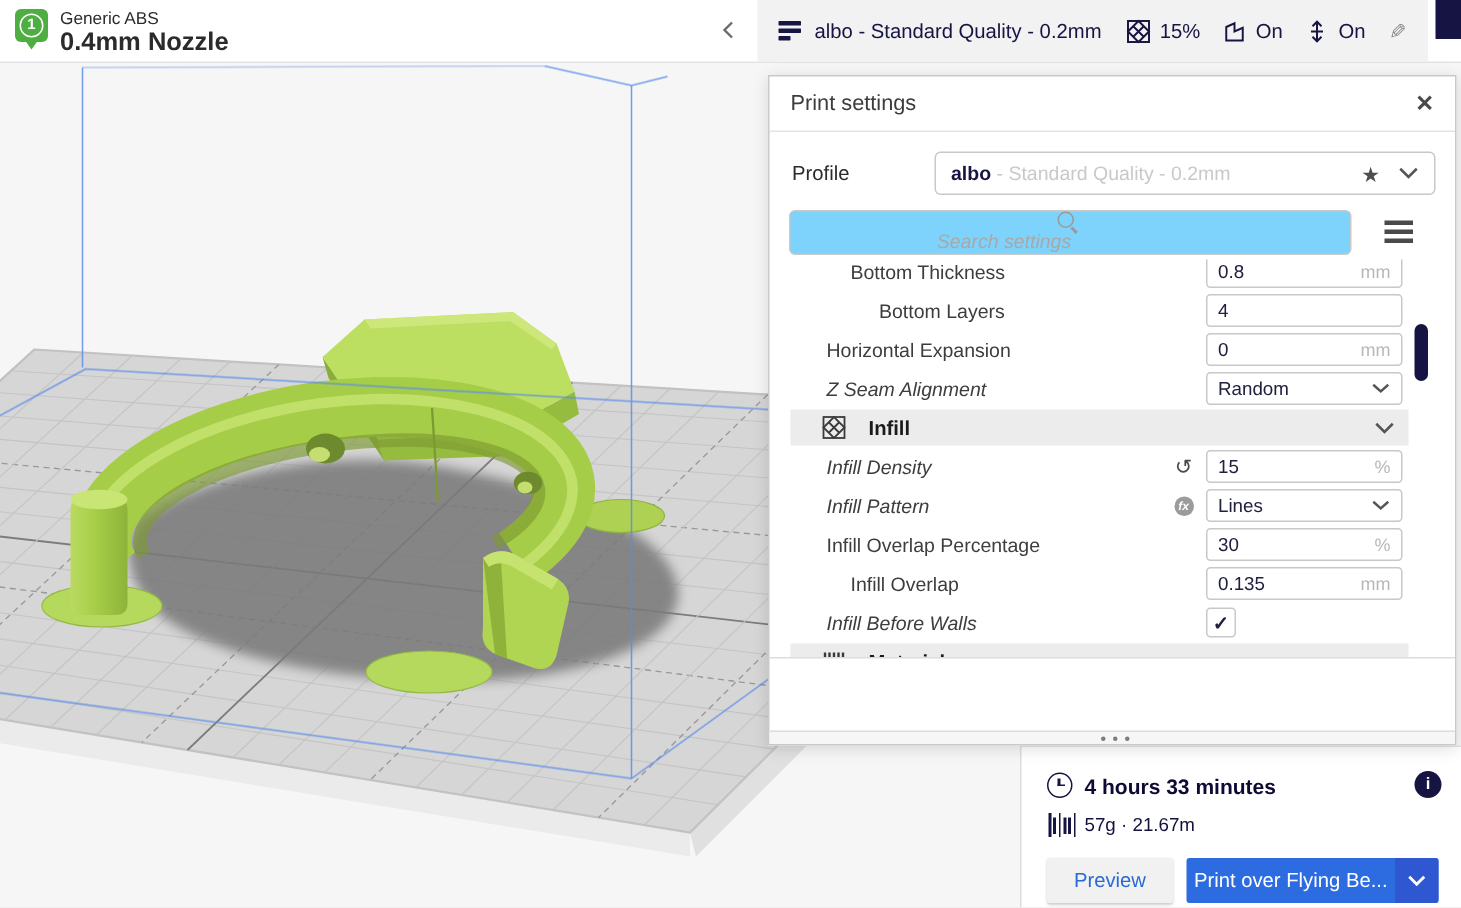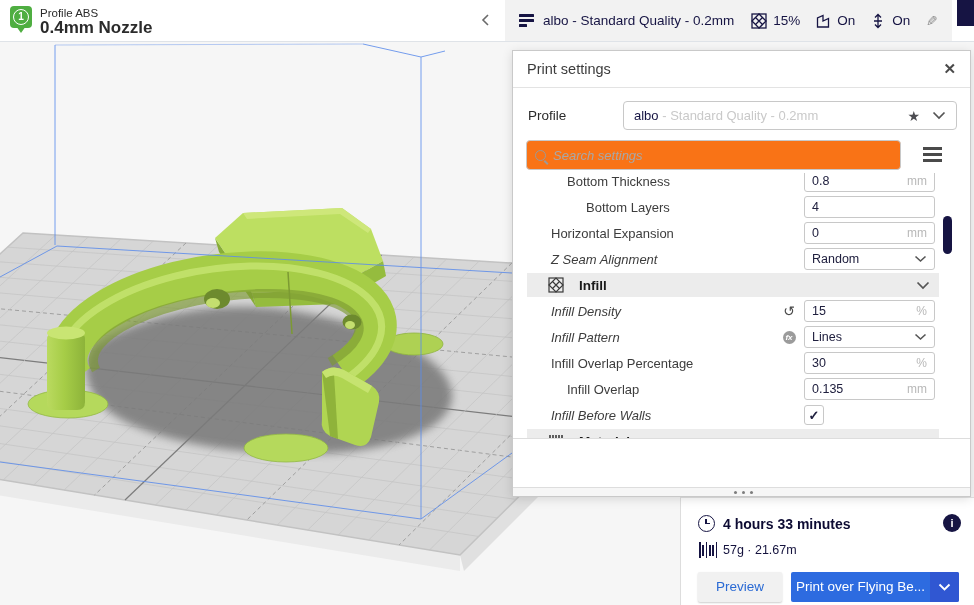--- a/index.html
+++ b/index.html
@@ -39,27 +39,27 @@
   
   #settings-panel { position:absolute; left:512px; top:50px; width:459px; height:447px; background:#ffffff;
                     border:1px solid #c9c9c9; box-shadow:0 2px 10px rgba(0,0,0,.13); z-index:10; }
   .panel-head { height:37px; display:flex; align-items:center; padding:0 14px; border-bottom:1px solid #e3e3e3; }
   .panel-title { font-size:14.5px; color:#3c3c3c; }
   .close-x { margin-left:auto; font-size:15px; font-weight:bold; color:#4a4a4a; cursor:default; }
 
   .profile-label { position:absolute; left:15px; top:57px; font-size:13.5px; color:#2b2b2b; }
   .profile-select { position:absolute; left:110px; top:50px; right:13px; height:29px; border:1px solid #c8c8c8;
                     border-radius:4px; background:#fff; display:flex; align-items:center; padding:0 10px; }
-  .profile-name { font-size:13px; font-weight:normal; color:#161443; white-space:pre; }
+  .profile-name { font-size:13px; font-weight:bold; color:#161443; white-space:pre; }
   .profile-rest { font-size:13px; color:#c9c9c9; white-space:pre; }
   .profile-star { margin-left:auto; font-size:14px; color:#4d4d52; }
   .profile-select .chev { margin-left:12px; }
 
   .search-box { position:absolute; left:13px; top:89px; width:375px; height:30px; border:1px solid #c8c8c8;
-                border-radius:4px; background:#f97316; display:flex; align-items:center; padding:0 8px; }
+                border-radius:4px; background:#7dd3fc; display:flex; align-items:center; padding:0 8px;flex-direction:column; }
   .mag { position:relative; width:11px; height:11px; border:1.6px solid #9a9a9a; border-radius:50%; margin-right:7px; flex:none;}
   .mag:after { content:""; position:absolute; left:9px; top:9px; width:5px; height:1.6px; background:#9a9a9a;
                transform:rotate(45deg); transform-origin:0 0; }
   .search-box input { border:none; outline:none; flex:1; font-size:13px; font-style:italic; color:#444;
                       font-family:"Liberation Sans", sans-serif; background:transparent; }
   .search-box input::placeholder { color:#a8a8a8; }
   .hamburger { position:absolute; right:28px; top:96px; width:19px; }
   .hamburger i { display:block; height:3px; background:#4a4a4a; margin-bottom:3px; }
   .hamburger i:last-child { margin-bottom:0; }
 
@@ -222,21 +222,21 @@
       <line x1="421" y1="57" x2="421" y2="519"></line>
       <polyline points="0,277 57,246 512,273"></polyline>
       <polyline points="0,462 421,519 512,453"></polyline>
     </g>
   </svg>
 
   <div id="topbar">
     <div class="extruder-badge">
       <div class="extruder-num">1</div>
     </div>
-    <div class="mat-name">Profile ABS</div>
+    <div class="mat-name">Generic ABS</div>
     <div class="mat-nozzle">0.4mm Nozzle</div>
     <svg class="collapse-ch" viewBox="0 0 16 16">
       <path d="M10 3 L5 8 L10 13" fill="none" stroke="#6a6a6a" stroke-width="1.6"></path>
     </svg>
   </div>
 
   <div id="stage-toolbar">
     <span class="layers-icon">
         <i></i>
         <i></i>

